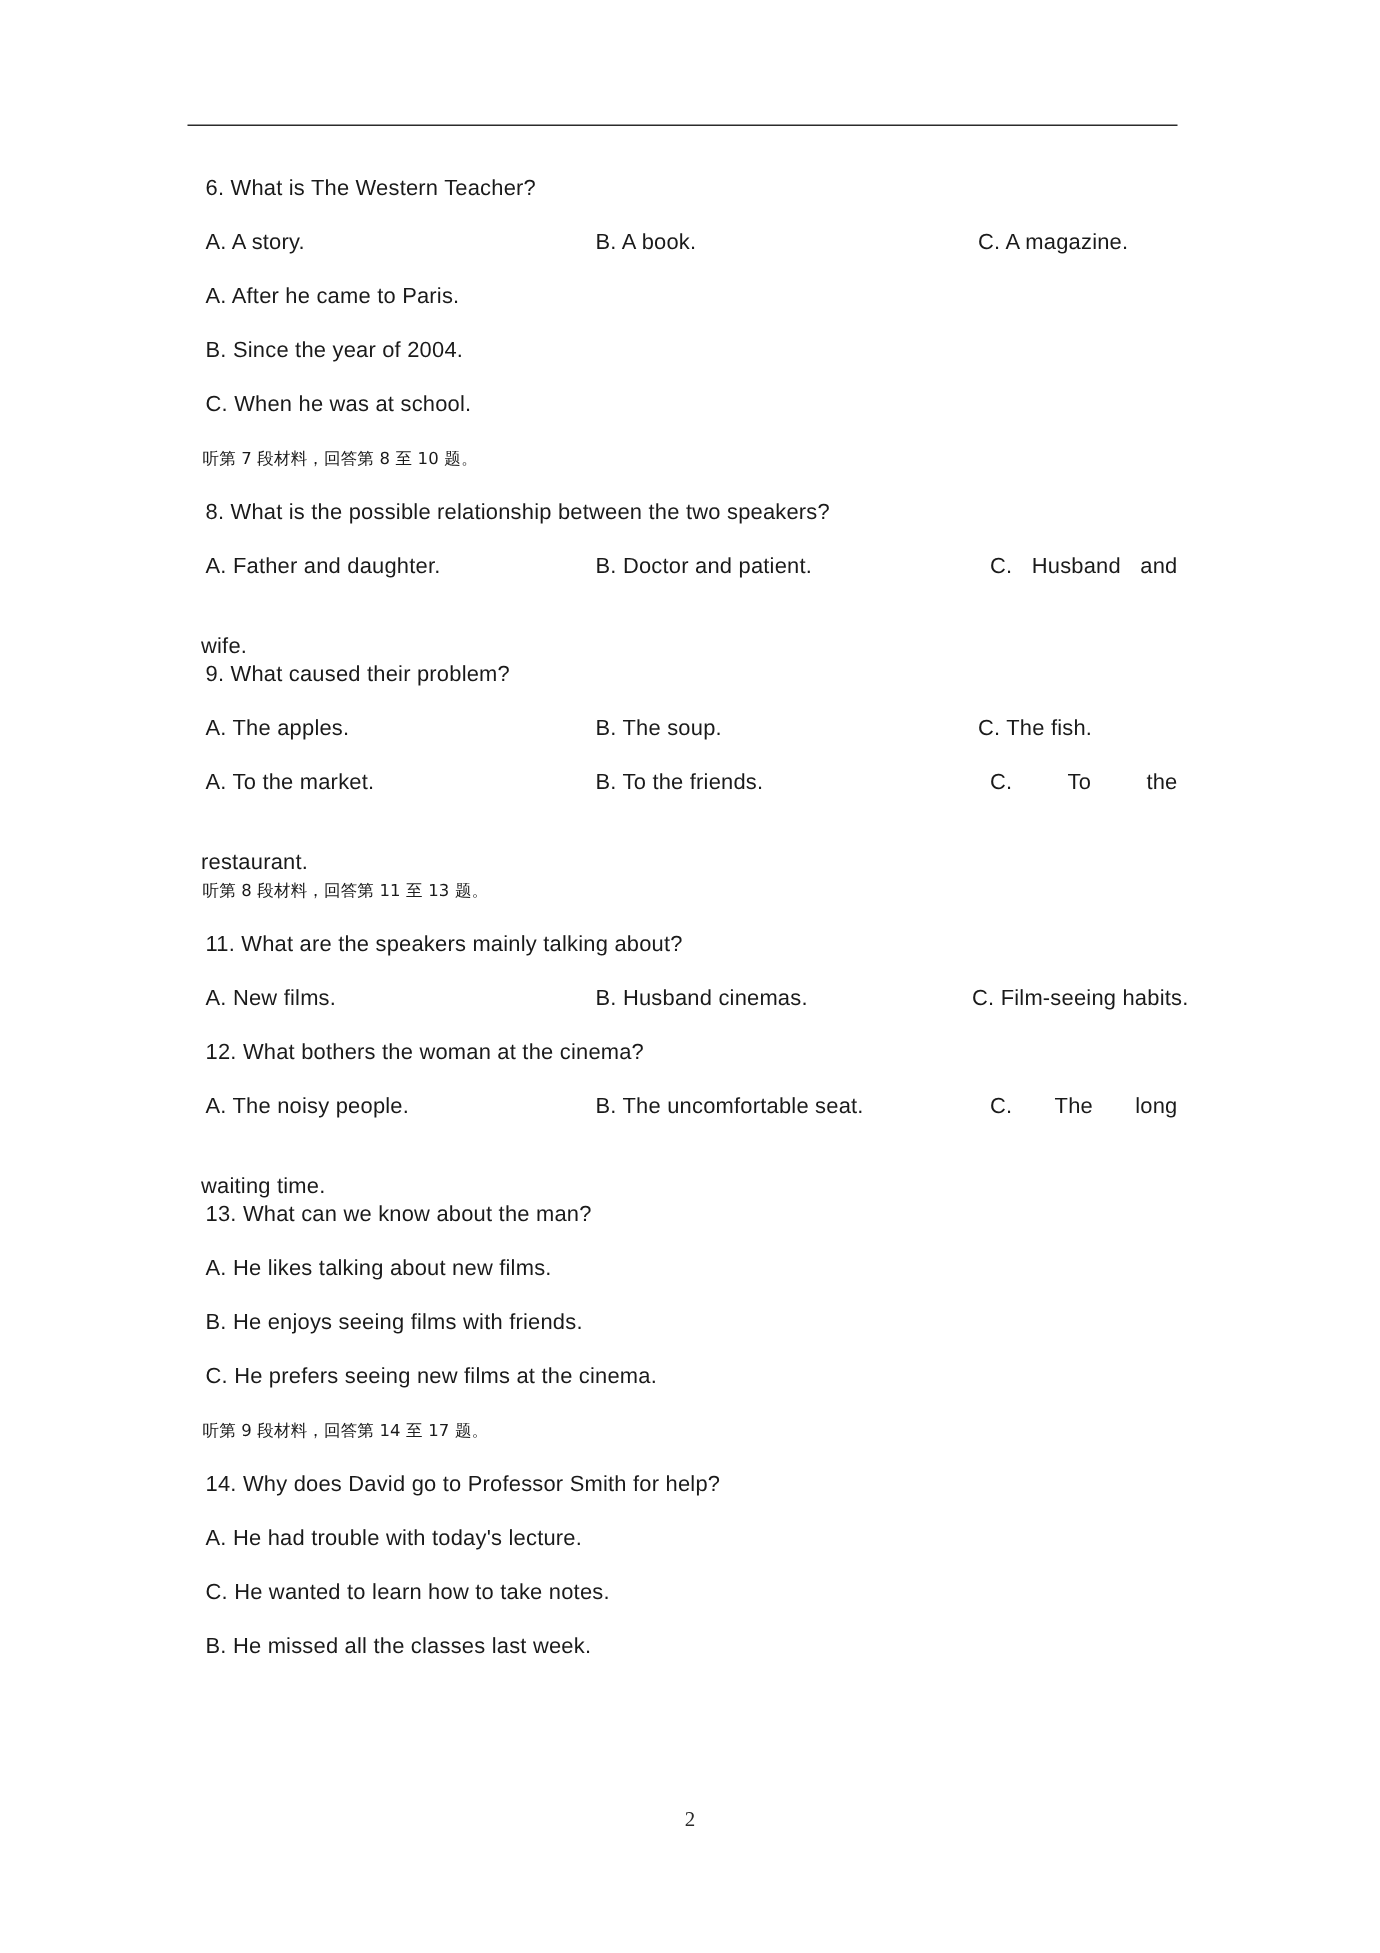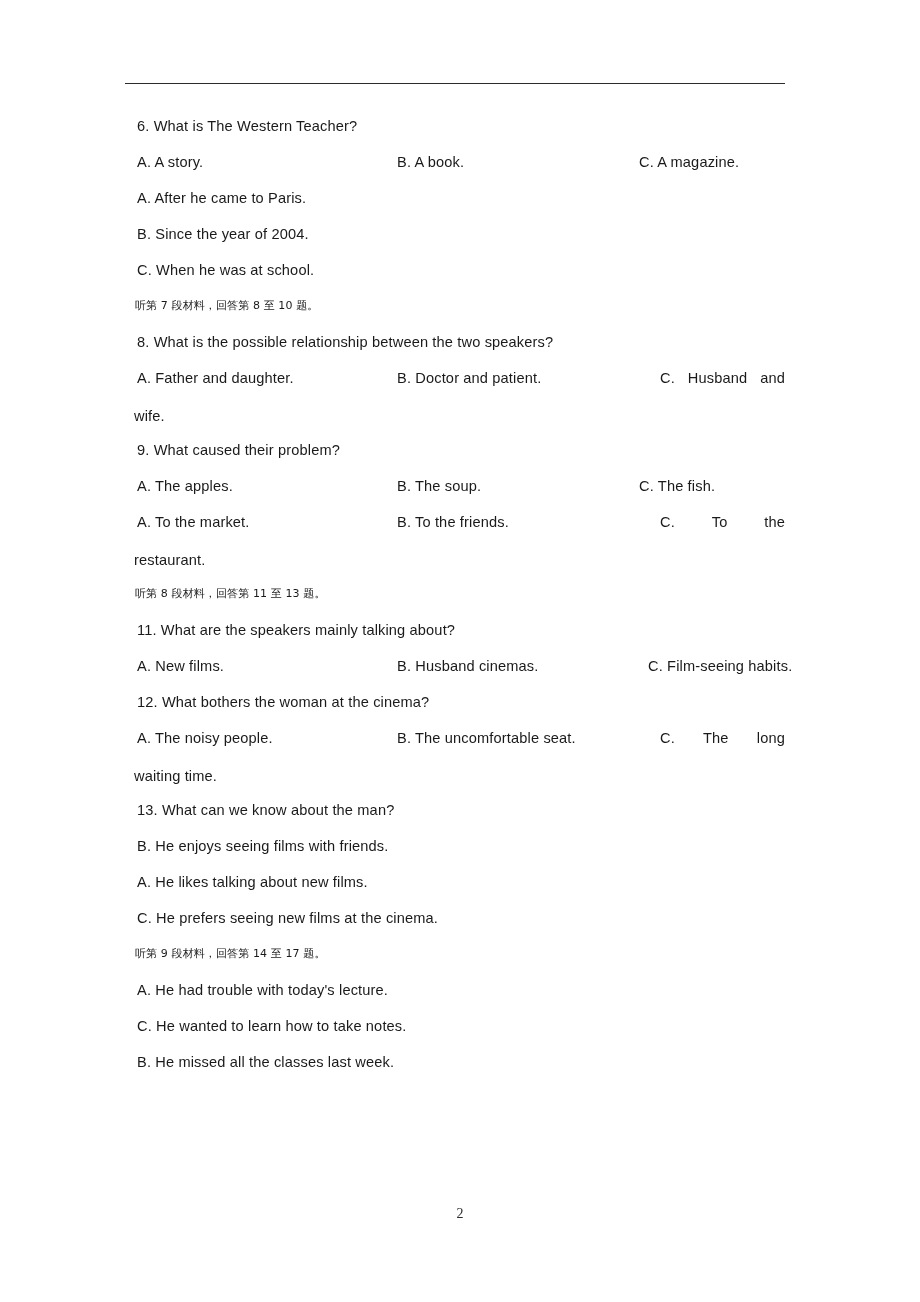--- a/index.html
+++ b/index.html
@@ -54,25 +54,25 @@
   
   .line.indent .col-a { left: 12px; }
 
   .col-a, .col-b, .col-c {
     position: absolute;
     top: 0;
     line-height: 36px;
   }
   .col-a { left: 10px; }
   .col-b { left: 272px; }
-  .col-c { left: 514px; }
+  .col-c { left: 527px; }
   .col-c.pull-left { left: 523px; }
 
   
-  .line .cont { position: absolute; left: 9px; top: 2px; text-align: center; }
+  .line .cont { position: absolute; left: 9px; top: 17px; text-align: center; }
 
   
   .just-c {
     position: absolute;
     left: 535px;
     top: 0;
     width: 125px;
     display: flex;
     justify-content: space-between;
     line-height: 36px;
@@ -186,32 +186,35 @@
           <span>long</span>
         </span>
       </div>
       <div class="line">
         <span class="cont">waiting time.</span>
       </div>
       <div class="line indent">
         <span class="col-a">13. What can we know about the man?</span>
       </div>
       <div class="line indent">
+        <span class="col-a">A. He likes talking about new films.</span>
+      </div>
+      <div class="line indent">
         <span class="col-a">B. He enjoys seeing films with friends.</span>
-      </div>
-      <div class="line indent">
-        <span class="col-a">A. He likes talking about new films.</span>
       </div>
       <div class="line indent">
         <span class="col-a">C. He prefers seeing new films at the cinema.</span>
       </div>
       <div class="line cjk indent">
         <span class="col-a cjk-txt">听第 9 段材料，回答第 14 至 17 题。</span>
       </div>
       <div class="line indent">
+        <span class="col-a">14. Why does David go to Professor Smith for help?</span>
+      </div>
+      <div class="line indent">
         <span class="col-a">A. He had trouble with today's lecture.</span>
       </div>
       <div class="line indent">
         <span class="col-a">C. He wanted to learn how to take notes.</span>
       </div>
       <div class="line indent">
         <span class="col-a">B. He missed all the classes last week.</span>
       </div>
     </div>
 

